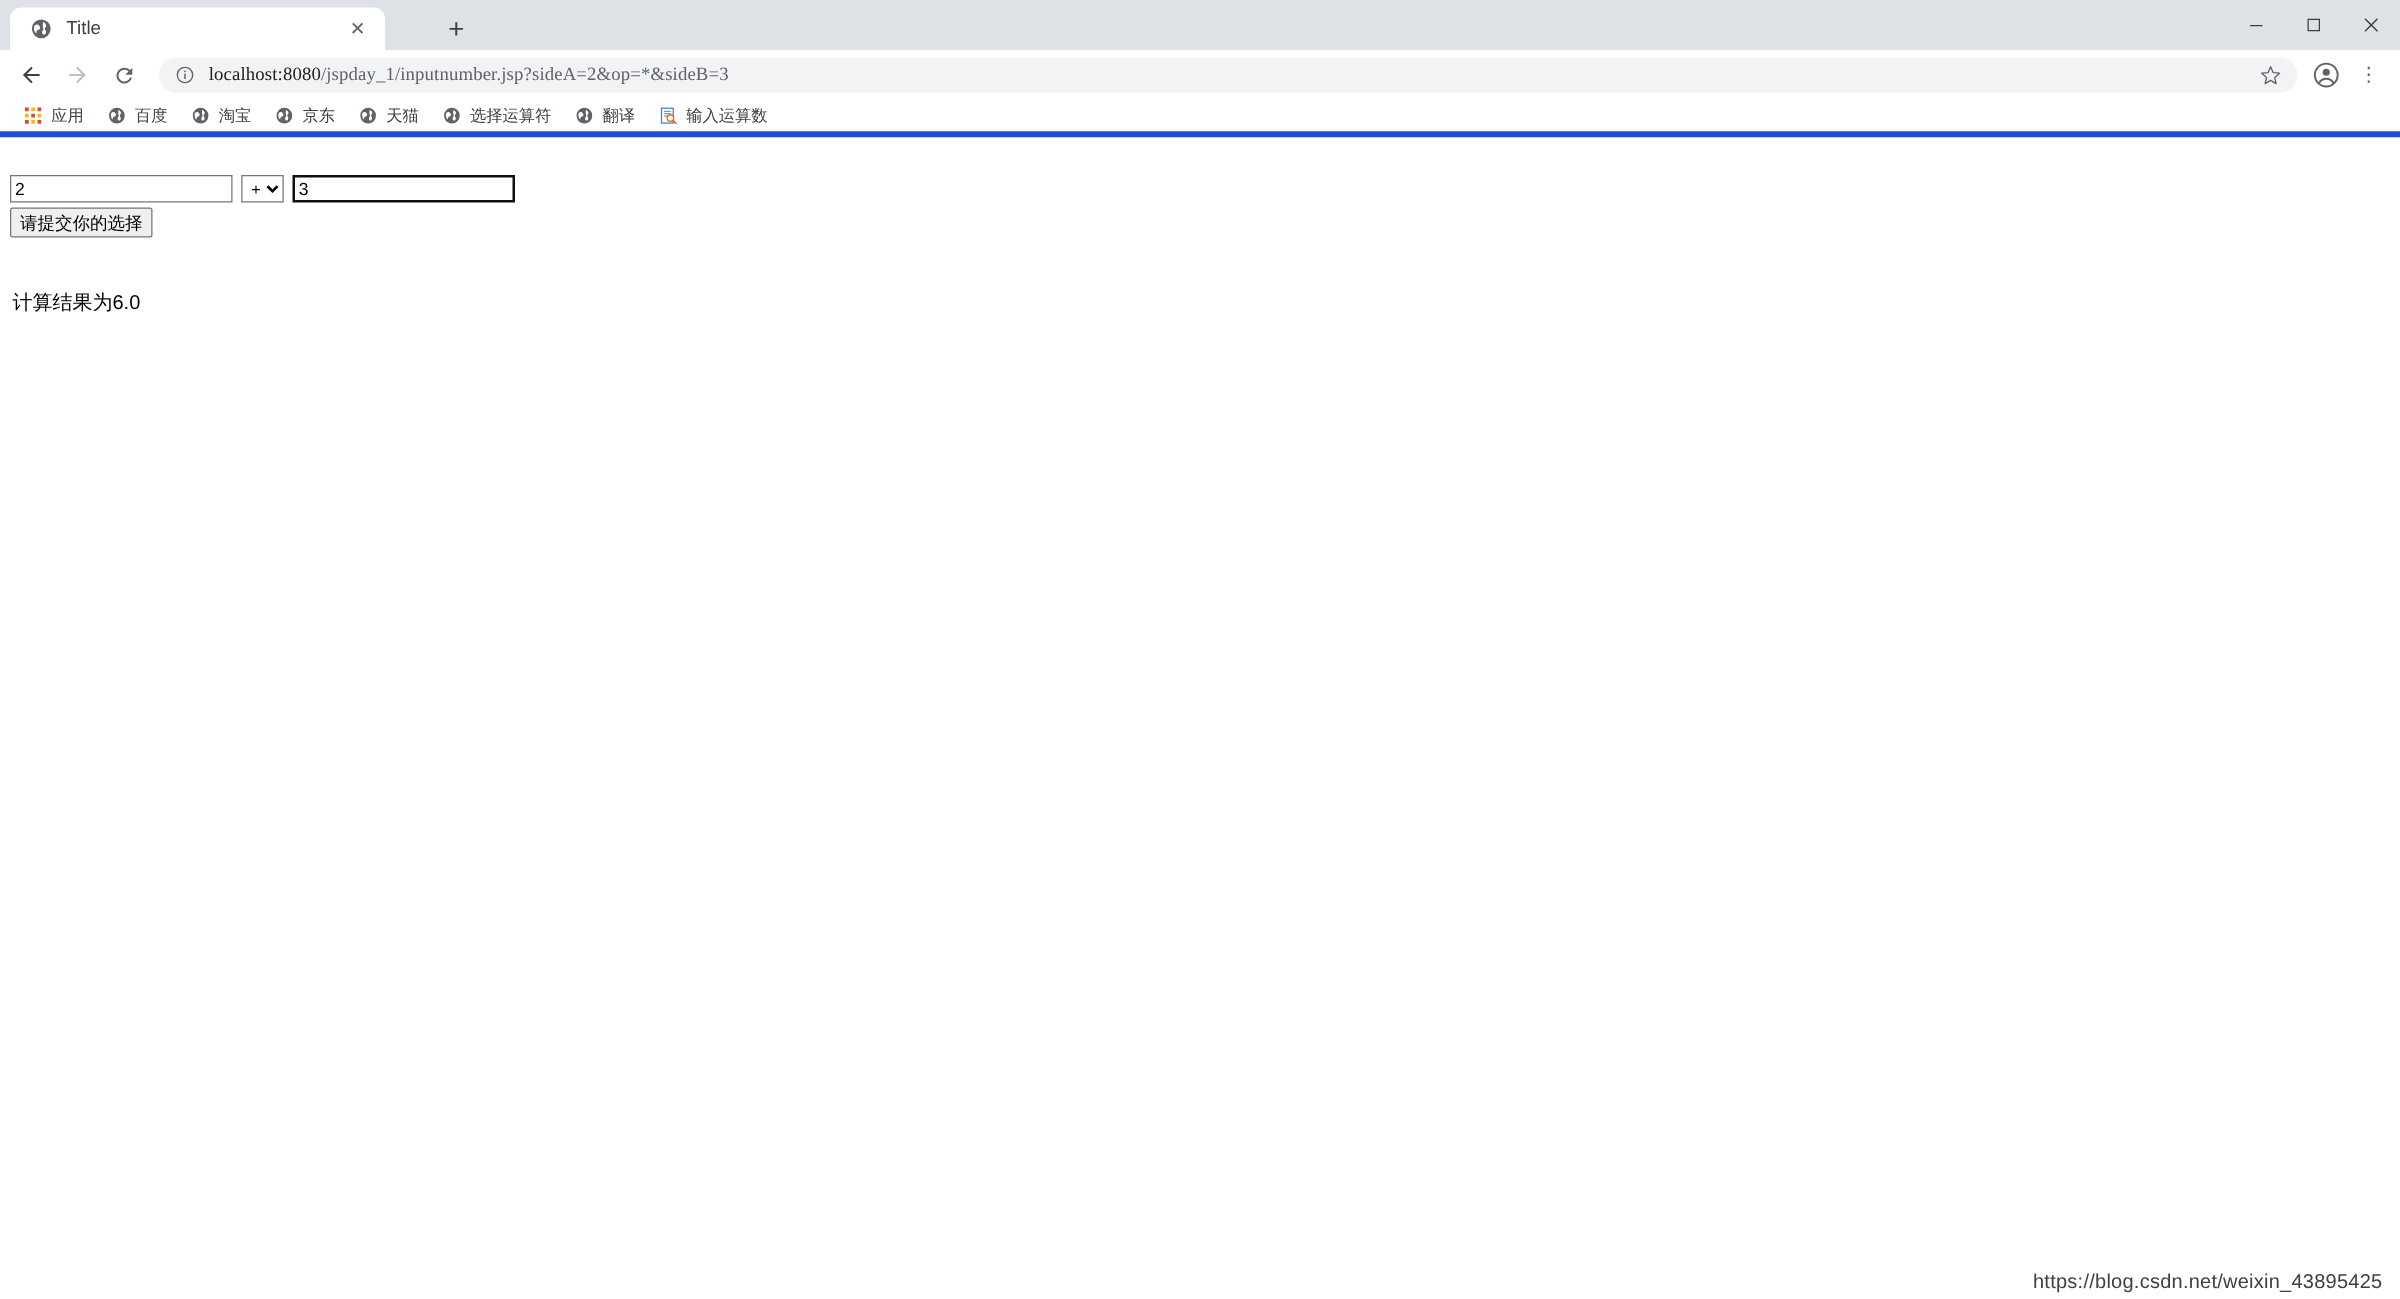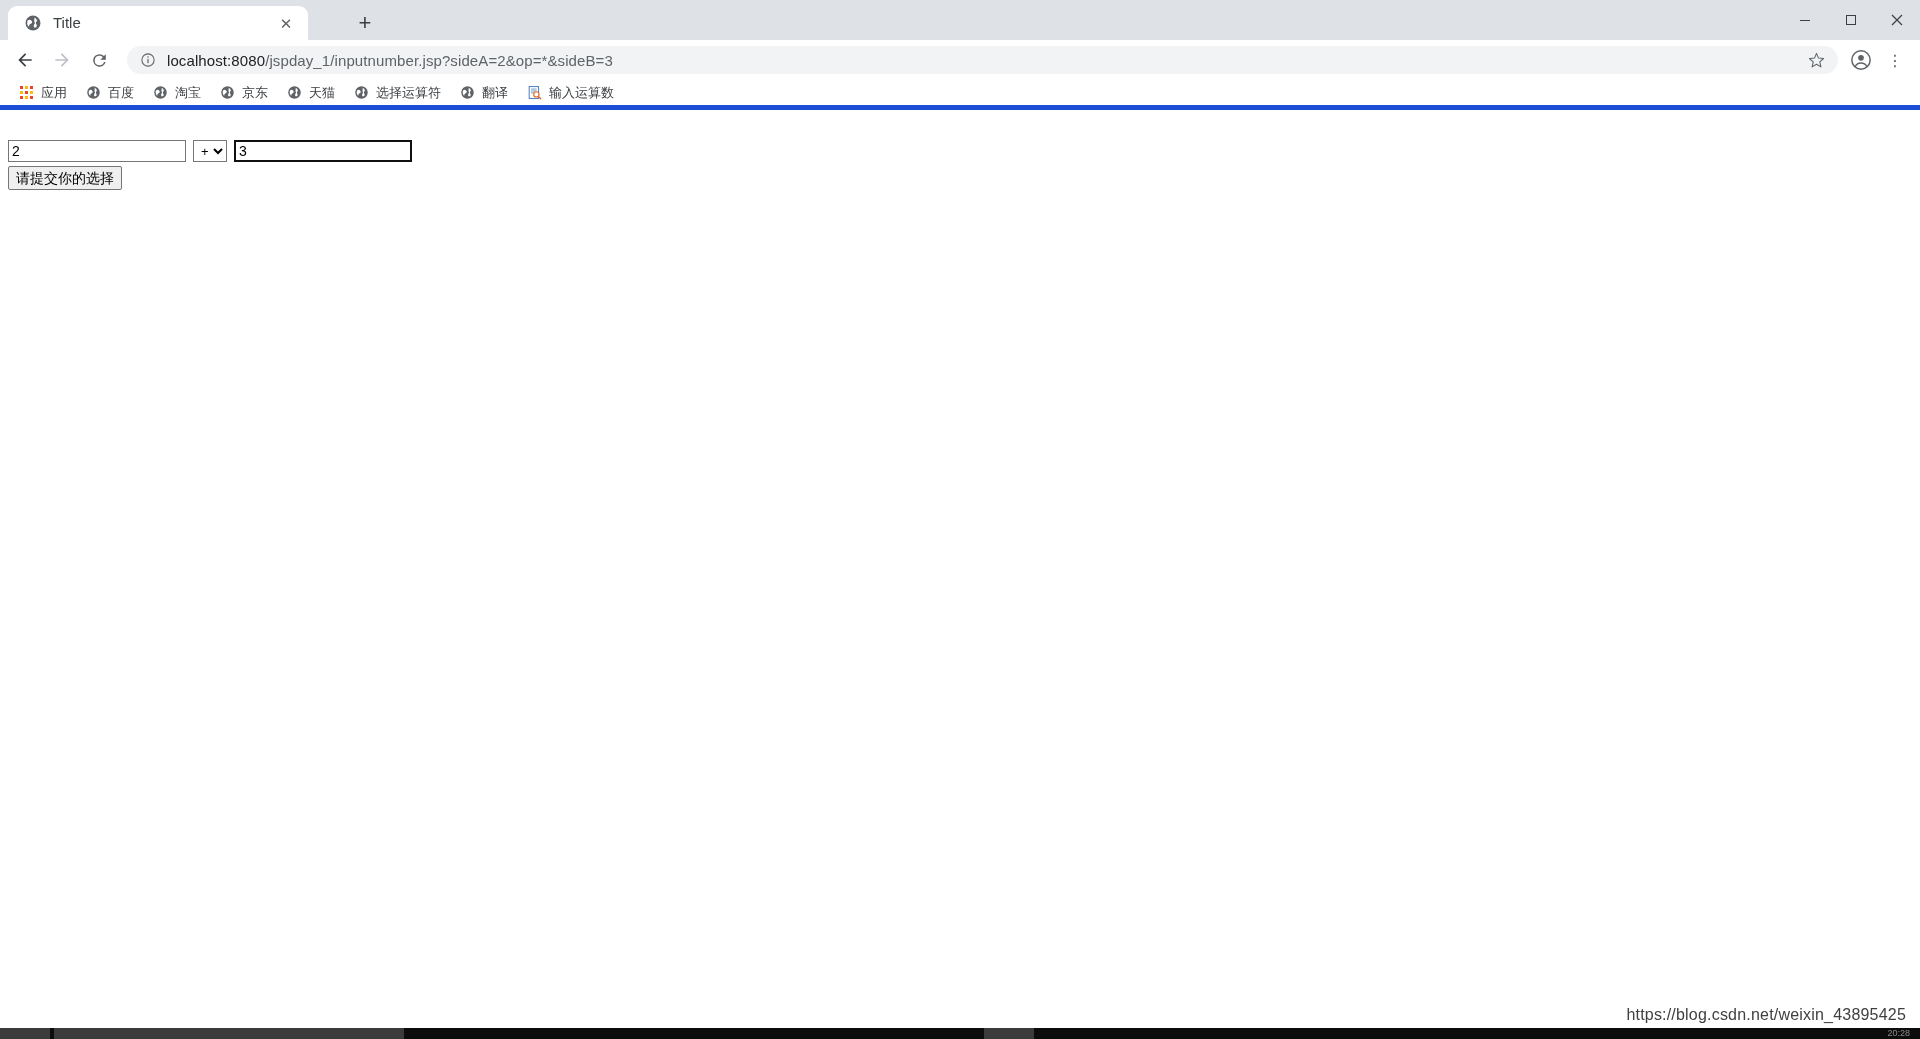--- a/index.html
+++ b/index.html
@@ -129,20 +129,21 @@
     flex: 1 1 auto;
     height: 28px;
     background: #f1f3f4;
     border-radius: 14px;
     display: flex;
     align-items: center;
     padding: 0 8px 0 12px;
     margin: 0 6px 0 8px;
     box-sizing: border-box;
     min-width: 0;
+    font-family: Liberation Serif, serif;
   }
   .omnibox-info {
     width: 18px;
     height: 18px;
     flex: 0 0 18px;
     margin-right: 10px;
     display: flex;
     align-items: center;
     justify-content: center;
     color: #5f6368;
@@ -536,27 +537,20 @@
           <option>/</option>
         </select>
 
         <input class="num-input focused" type="text" value="3" style="">
       </div>
 
       <div class="submit-row">
         <button class="submit-btn">请提交你的选择</button>
       </div>
 
+      <div class="result-line">计算结果为6.0</div>
     </div>
 
     <div class="watermark">https://blog.csdn.net/weixin_43895425</div>
   </div>
 
-  <div class="taskbar">
-    <div class="tb-seg tb-a"></div>
-    <div class="tb-gap"></div>
-    <div class="tb-seg tb-b"></div>
-    <div class="tb-c"></div>
-    <div class="tb-seg tb-d"></div>
-    <div class="tb-clock">20:28</div>
-  </div>
 
 </div>
 
 </body></html>

